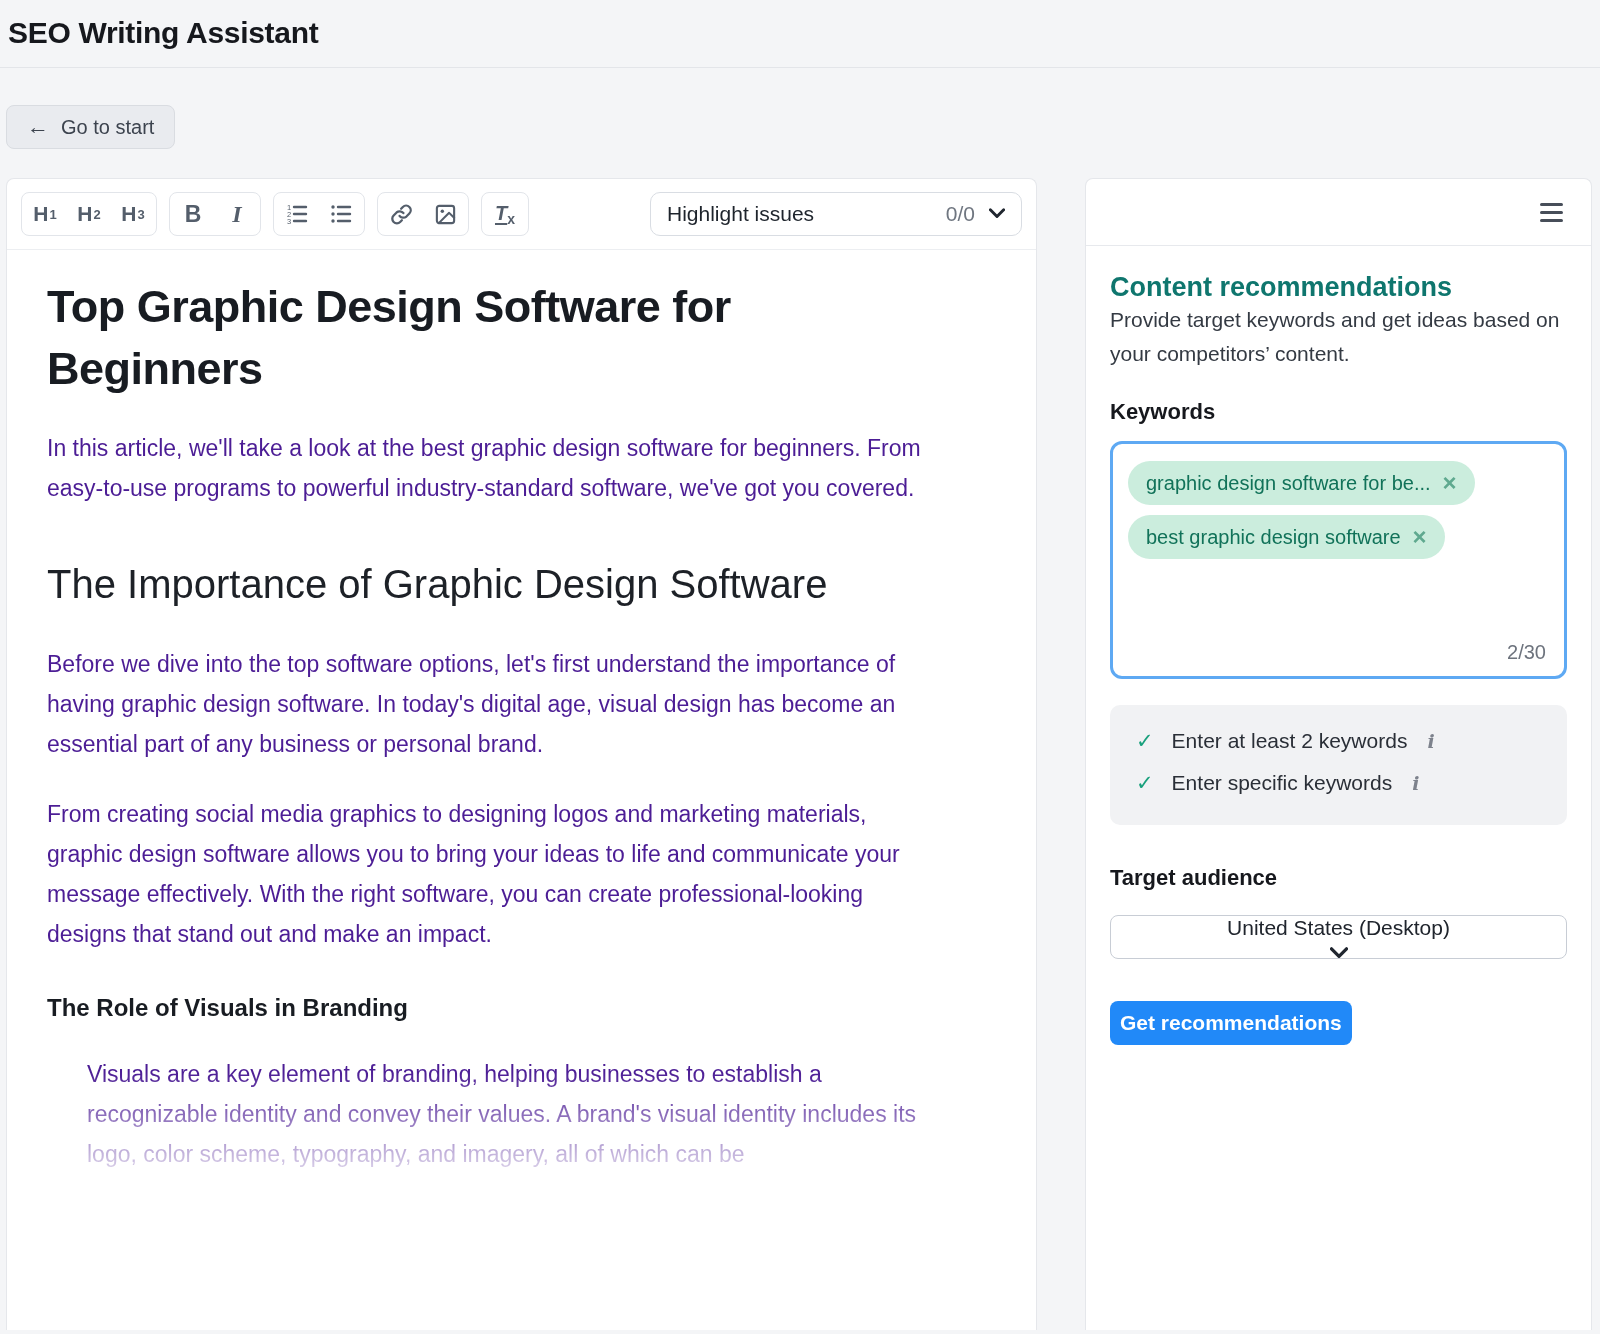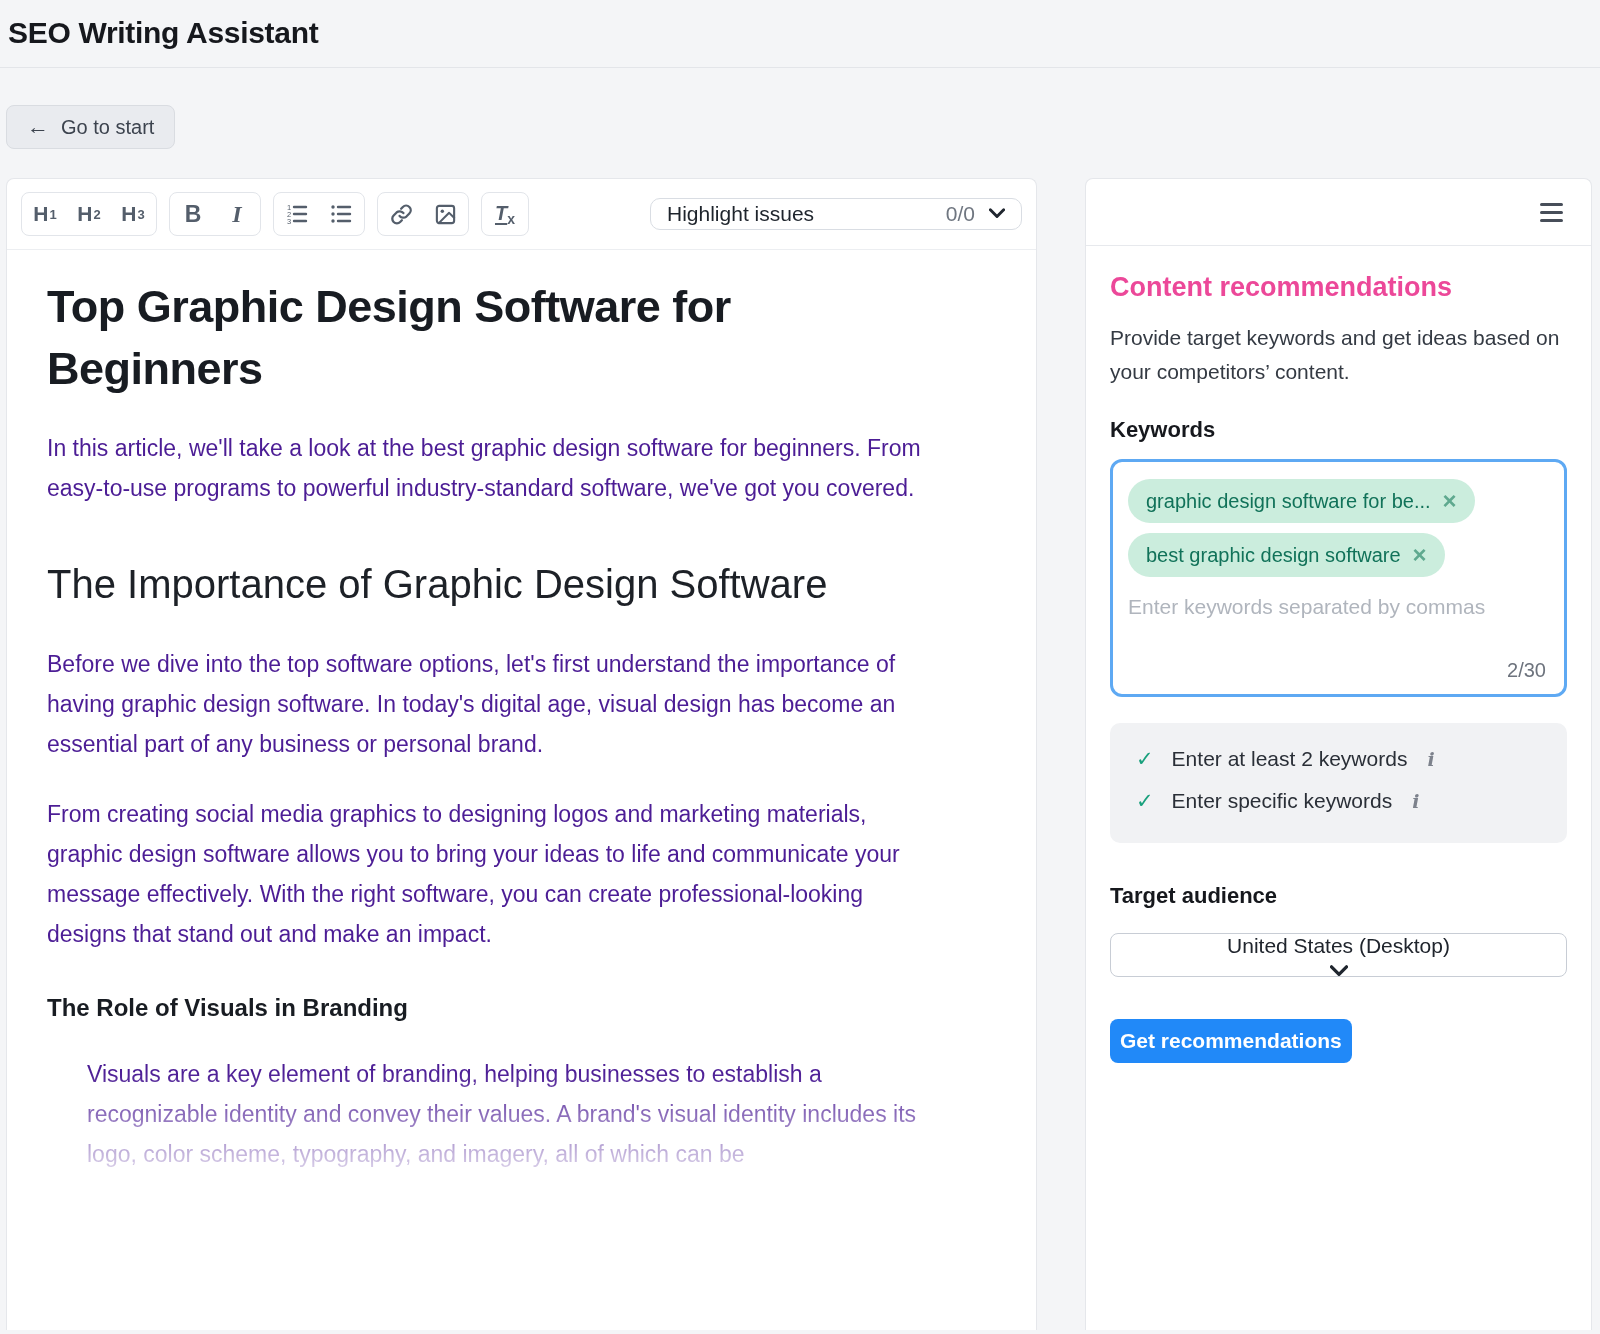--- a/index.html
+++ b/index.html
@@ -63,21 +63,21 @@
   .tb-btn .bold-glyph { font-size:23px; font-weight:800; }
   .tb-btn .italic-glyph { font-family:"Liberation Serif","DejaVu Serif",serif; font-style:italic; font-size:24px; font-weight:600; }
   .txicon { font-size:20px; font-weight:600; }
   .txicon .t { font-style:italic; text-decoration:underline; text-underline-offset:3px; }
   .txicon .x { font-size:14px; font-weight:700; vertical-align:-4px; }
   .tb-btn svg { display:block; }
 
   .highlight-dd {
     margin-left:auto;
     display:flex; align-items:center;
-    width:372px; height:32px;
+    width:372px; height:44px;
     border:1px solid #d9dde3; border-radius:10px;
     padding:0 16px; cursor:pointer; background:#fff;text-align:center;
   }
   .highlight-dd .hl-label { font-size:21px; color:#1e242c; }
   .highlight-dd .hl-count { margin-left:auto; font-size:21px; color:#6f7680; }
   .highlight-dd svg { margin-left:14px; }
 
   
   .doc { padding:26px 112px 0 40px; }
   .doc-h1 {
@@ -100,21 +100,21 @@
   .panel-top {
     height:67px;
     display:flex; align-items:center; justify-content:flex-end;
     padding-right:24px;
     border-bottom:1px solid #e7e9ed;
   }
   .hamburger { display:flex; flex-direction:column; gap:5px; cursor:pointer; padding:4px; }
   .hamburger i { display:block; width:23px; height:3px; background:#474e59; border-radius:2px; }
 
   .panel-body { padding:26px 24px 0; }
-  .panel-title { font-size:27px; font-weight:700; color:#ec4899; margin-bottom:18px; }
+  .panel-title { font-size:27px; font-weight:700; color:#0f766e; }
   .panel-sub { font-size:21px; line-height:34px; color:#343a43; margin-bottom:28px; }
   .kw-label, .aud-label { font-size:22px; font-weight:700; color:#16181d; }
   .kw-label { margin-bottom:16px; }
 
   .kw-box {
     position:relative;
     border:3px solid #5ea9f3; border-radius:12px;
     height:238px; padding:17px 15px; cursor:text; background:#fff;
   }
   .kw-tag {
@@ -304,21 +304,20 @@
               <span>graphic design software for be...</span>
               <span class="x">×</span>
             </span>
           </div>
           <div>
             <span class="kw-tag">
               <span>best graphic design software</span>
               <span class="x">×</span>
             </span>
           </div>
-          <div class="kw-ph">Enter keywords separated by commas</div>
           <div class="kw-counter">2/30</div>
         </div>
 
         <div class="tips">
           <div class="tip">
             <span class="check">✓</span>
             <span>Enter at least 2 keywords</span>
             <span class="info">i</span>
           </div>
           <div class="tip">

